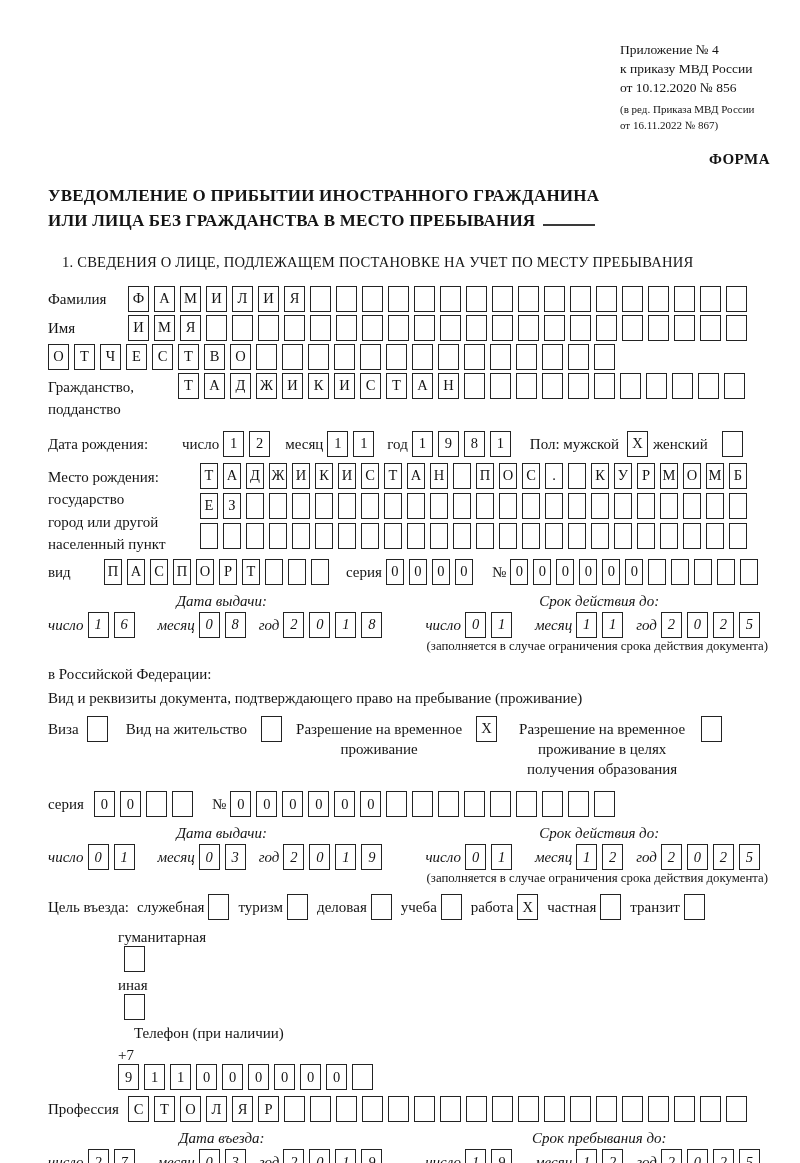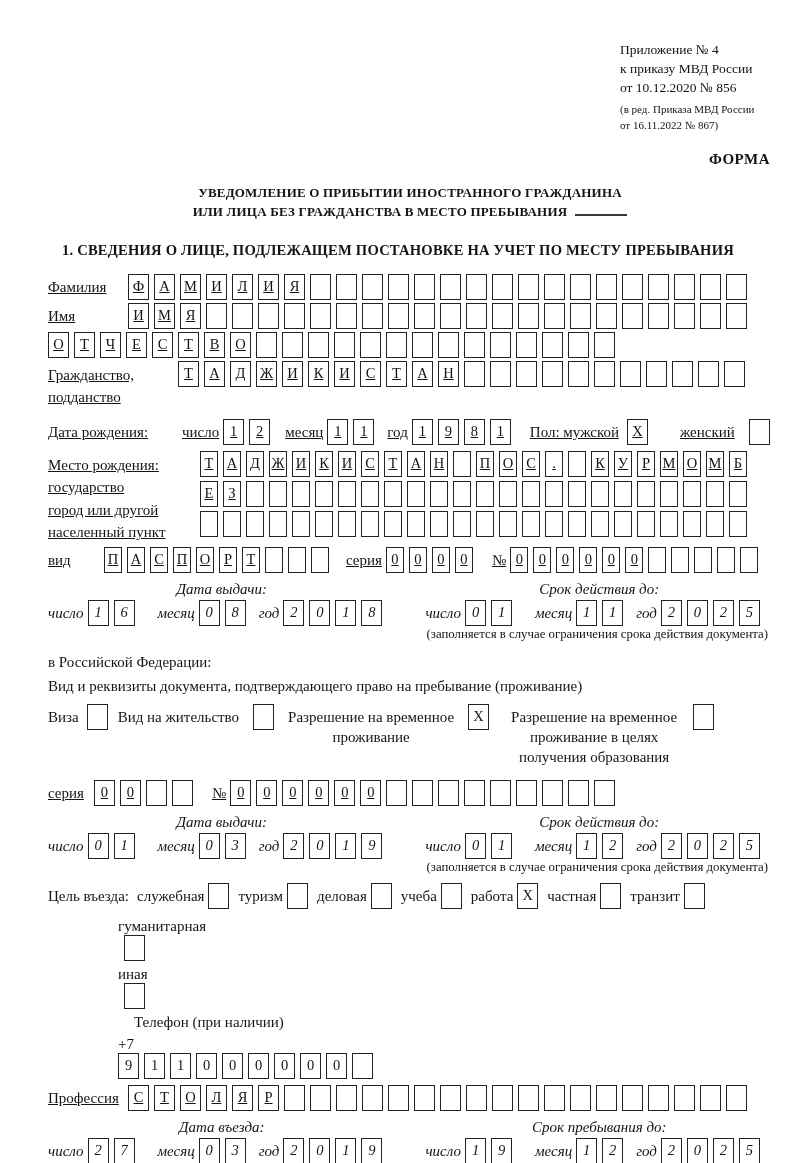--- a/index.html
+++ b/index.html
@@ -11,26 +11,26 @@
     font-size:15px;
   }
   .page { padding:40px 28px 0 48px; }
 
   
   .hdr-block { margin-left:572px; font-size:13.5px; line-height:1.42; }
   .hdr-block .ed { font-size:11px; margin-top:5px; line-height:1.4; }
   .forma { text-align:right; font-weight:bold; font-size:15px; margin:18px 2px 16px 0; letter-spacing:.5px; }
 
   
-  .title { text-align:center; font-weight:bold; font-size:13px; line-height:1.45; letter-spacing:.2px; }
+  .title { text-align:left; font-weight:bold; font-size:17px; line-height:1.45; letter-spacing:.2px; }
   .blank-underline { display:inline-block; width:52px; height:13px; border-bottom:2.2px solid #3a3a3a; margin-left:8px; }
-  .sec-head { font-weight:bold; font-size:14.6px; margin:20px 0 15px 14px; letter-spacing:.2px; }
+  .sec-head { font-weight:normal; font-size:14.6px; margin:20px 0 15px 14px; letter-spacing:.2px; }
 
   
-  .row { display:flex; align-items:flex-start; margin-bottom:3px;text-decoration:underline; }
+  .row { display:flex; align-items:flex-start; margin-bottom:3px; }
   .lbl { flex:none; padding-top:5px; }
   .lblcol { flex:none; line-height:1.5; padding-top:3px; }
   .cells { display:flex; flex:none; }
   .cell, .cb {
     flex:none; width:21px; height:26px; border:1.7px solid #232323;
     display:inline-flex; align-items:center; justify-content:center;
     font-size:14.5px; background:#fff;
   }
   .cell { margin-right:5px; }
   .tight .cell { width:18px; margin-right:5px; }
@@ -48,21 +48,21 @@
   .note { text-align:right; font-size:12.8px; margin:1px 4px 4px 0; }
 
   
   .intro { line-height:1.6; margin-top:8px; }
   .res-opts { display:flex; align-items:flex-start; margin-top:6px;font-family:Liberation Serif, serif; }
   .res-opts .lbl2 { padding-top:5px; }
   .res-opts .cb { margin-left:8px; }
   .opt-inline { display:flex; flex:none; }
   .opt-multi { flex:none; text-align:center; line-height:1.35; padding-top:3px; }
   .wA { width:178px; margin-left:8px; } .wB { width:182px; margin-left:14px; }
-  .ml16 { margin-left:10px; }
+  .ml16 { margin-left:18px; }
 
   
   .purpose { display:flex; align-items:flex-start; margin-top:8px; }
   .purpose .plbl { padding-top:5px; }
   .purpose .cb { margin-left:4px; margin-right:9px; }
   .purpose .lead { margin-right:8px; }
   .phone-row { display:flex; align-items:flex-start; margin-left:70px; margin-top:4px;flex-direction:column; }
   .phone-row .cb { margin-left:6px; margin-right:12px; }
   .phone-lbl { padding-top:5px; margin-left:16px; margin-right:12px; }
   .prefix { padding-top:5px; margin-right:8px; }
@@ -229,21 +229,21 @@
       </span>
     <span class="dlbl">год</span>
     <span class="cells">
         <span class="cell">1</span>
         <span class="cell">9</span>
         <span class="cell">8</span>
         <span class="cell">1</span>
       </span>
     <span class="dlbl" style="margin-left:6px;">Пол: мужской</span>
     <span class="cb" style="margin-left:4px;">X</span>
-    <span class="dlbl" style="margin-left:32px;">женский</span>
+    <span class="dlbl" style="margin-left:5px;">женский</span>
     <span class="cb" style="margin-left:10px;"></span>
   </div>
 
   <div class="row mt6">
     <span class="lblcol w152">
       <div>Место рождения:</div>
       <div>государство</div>
       <div>город или другой</div>
       <div>населенный пункт</div>
     </span>

